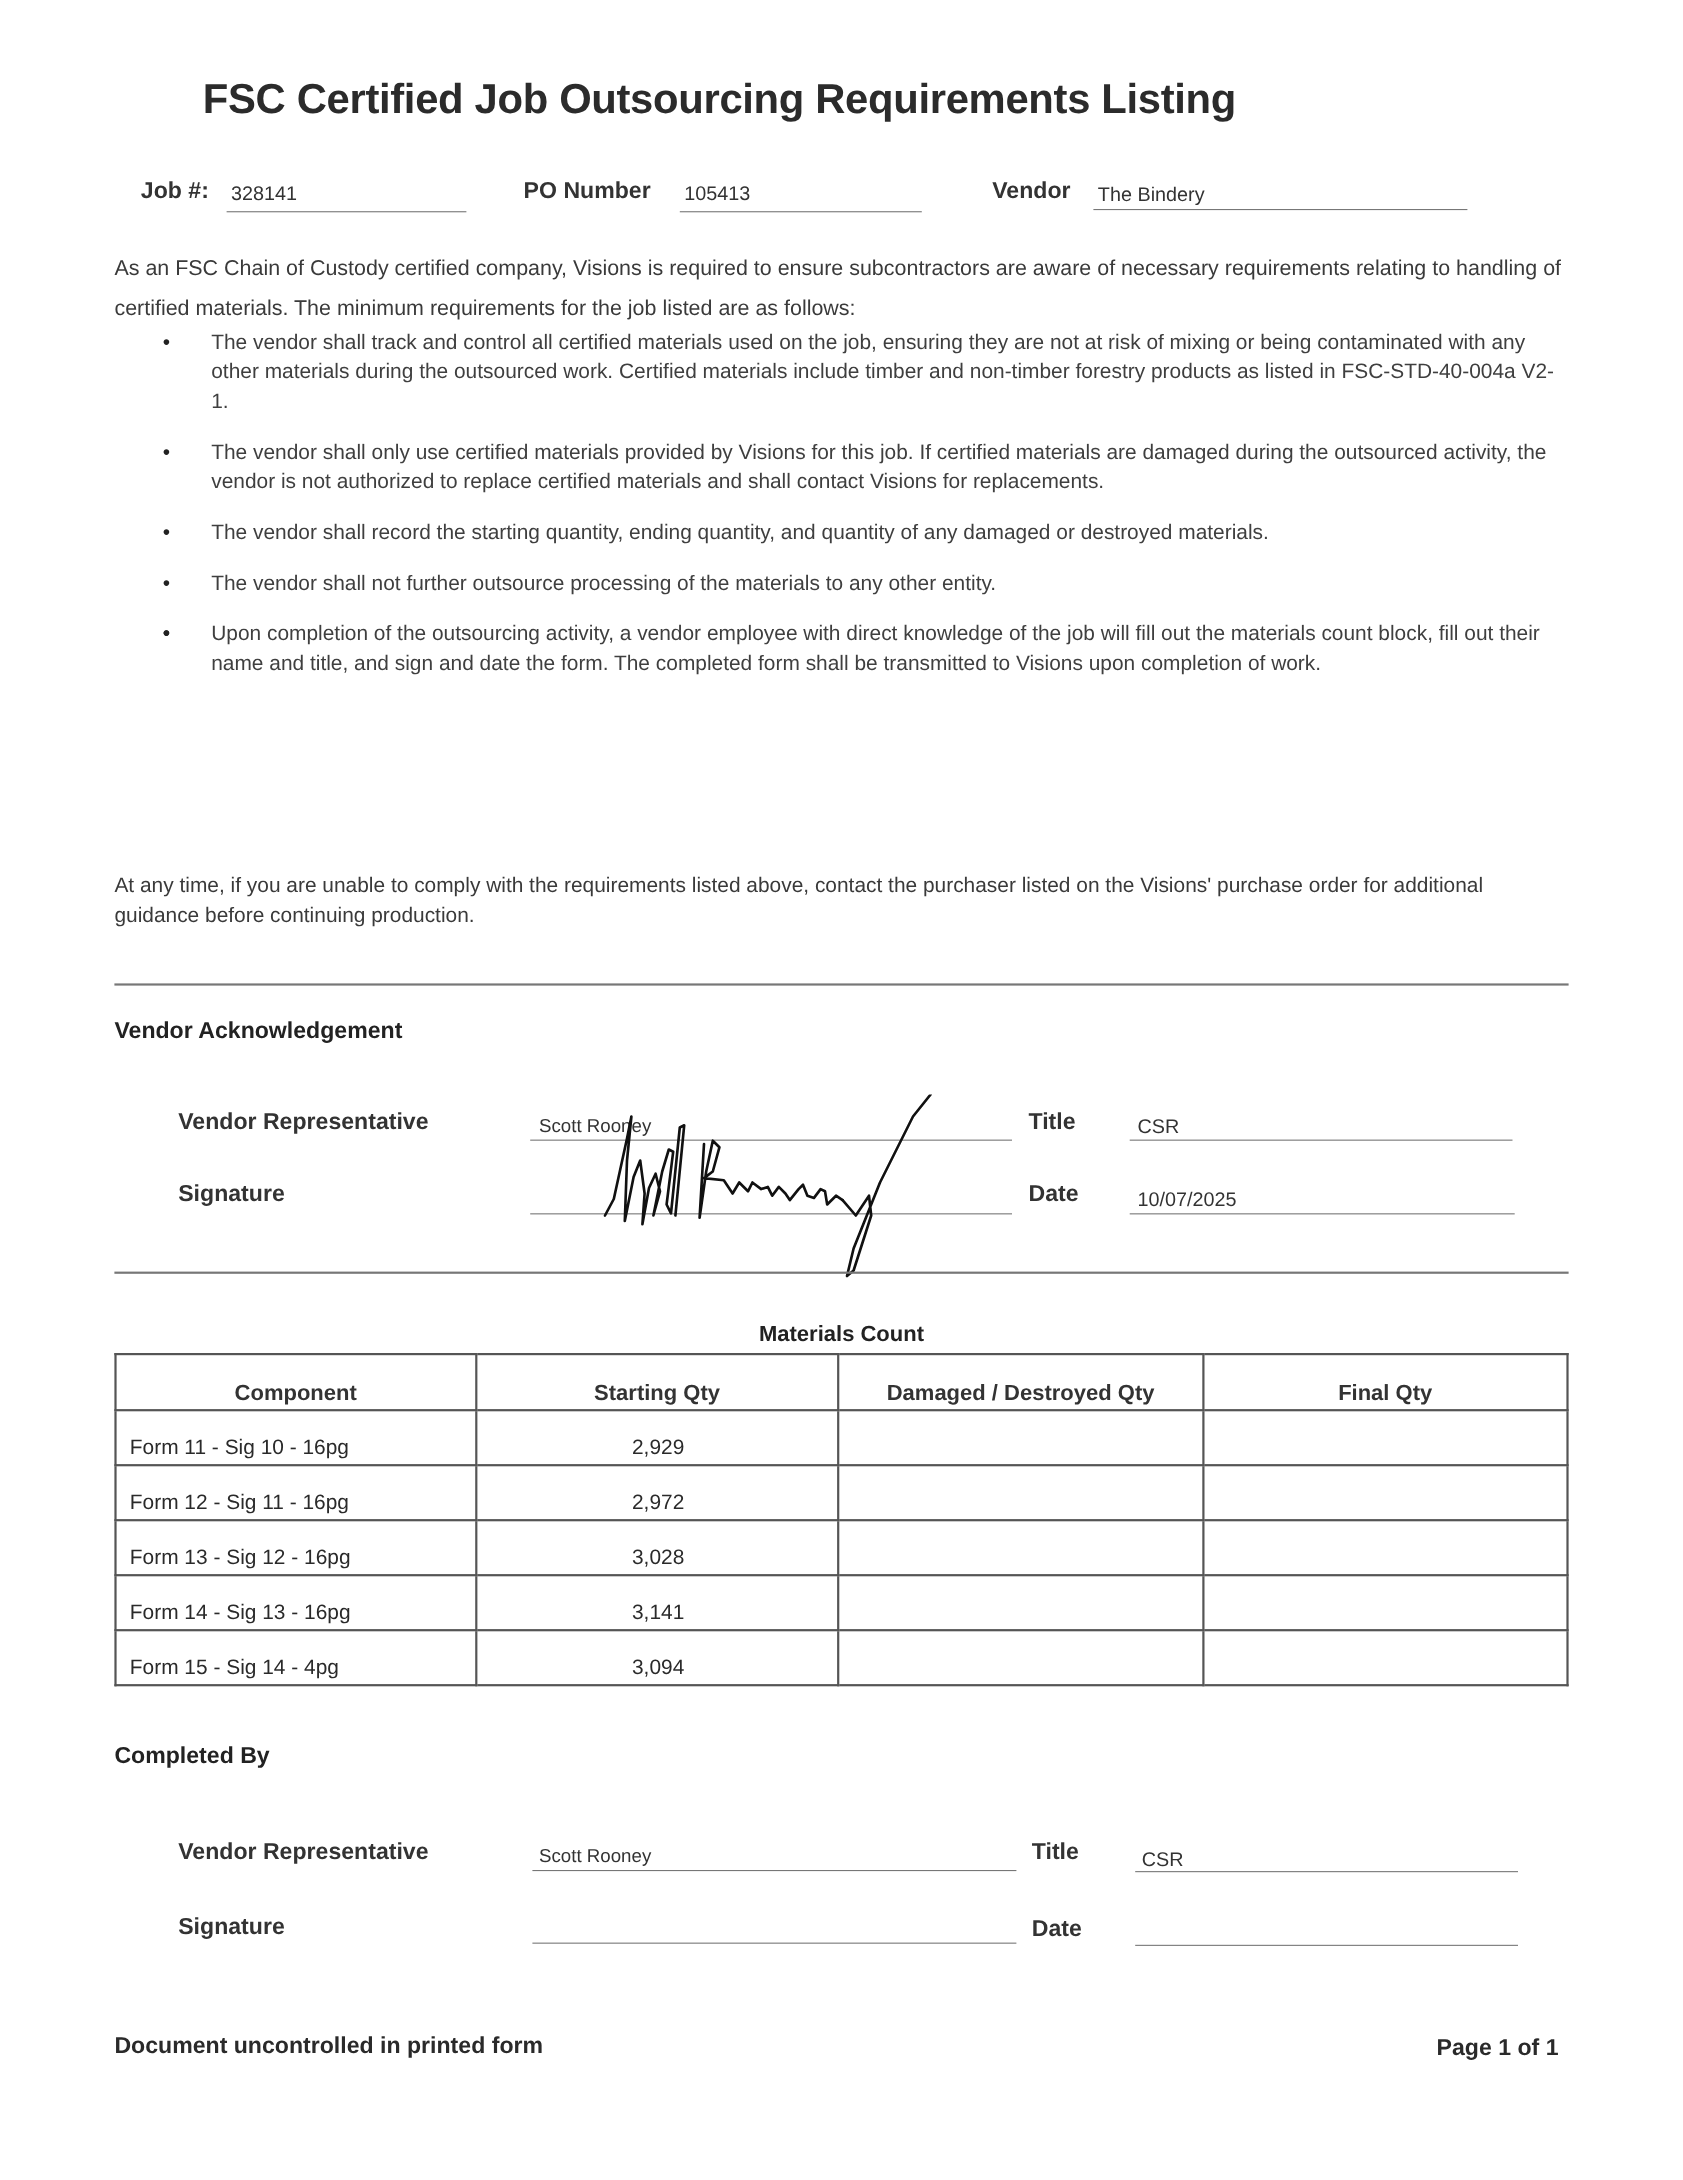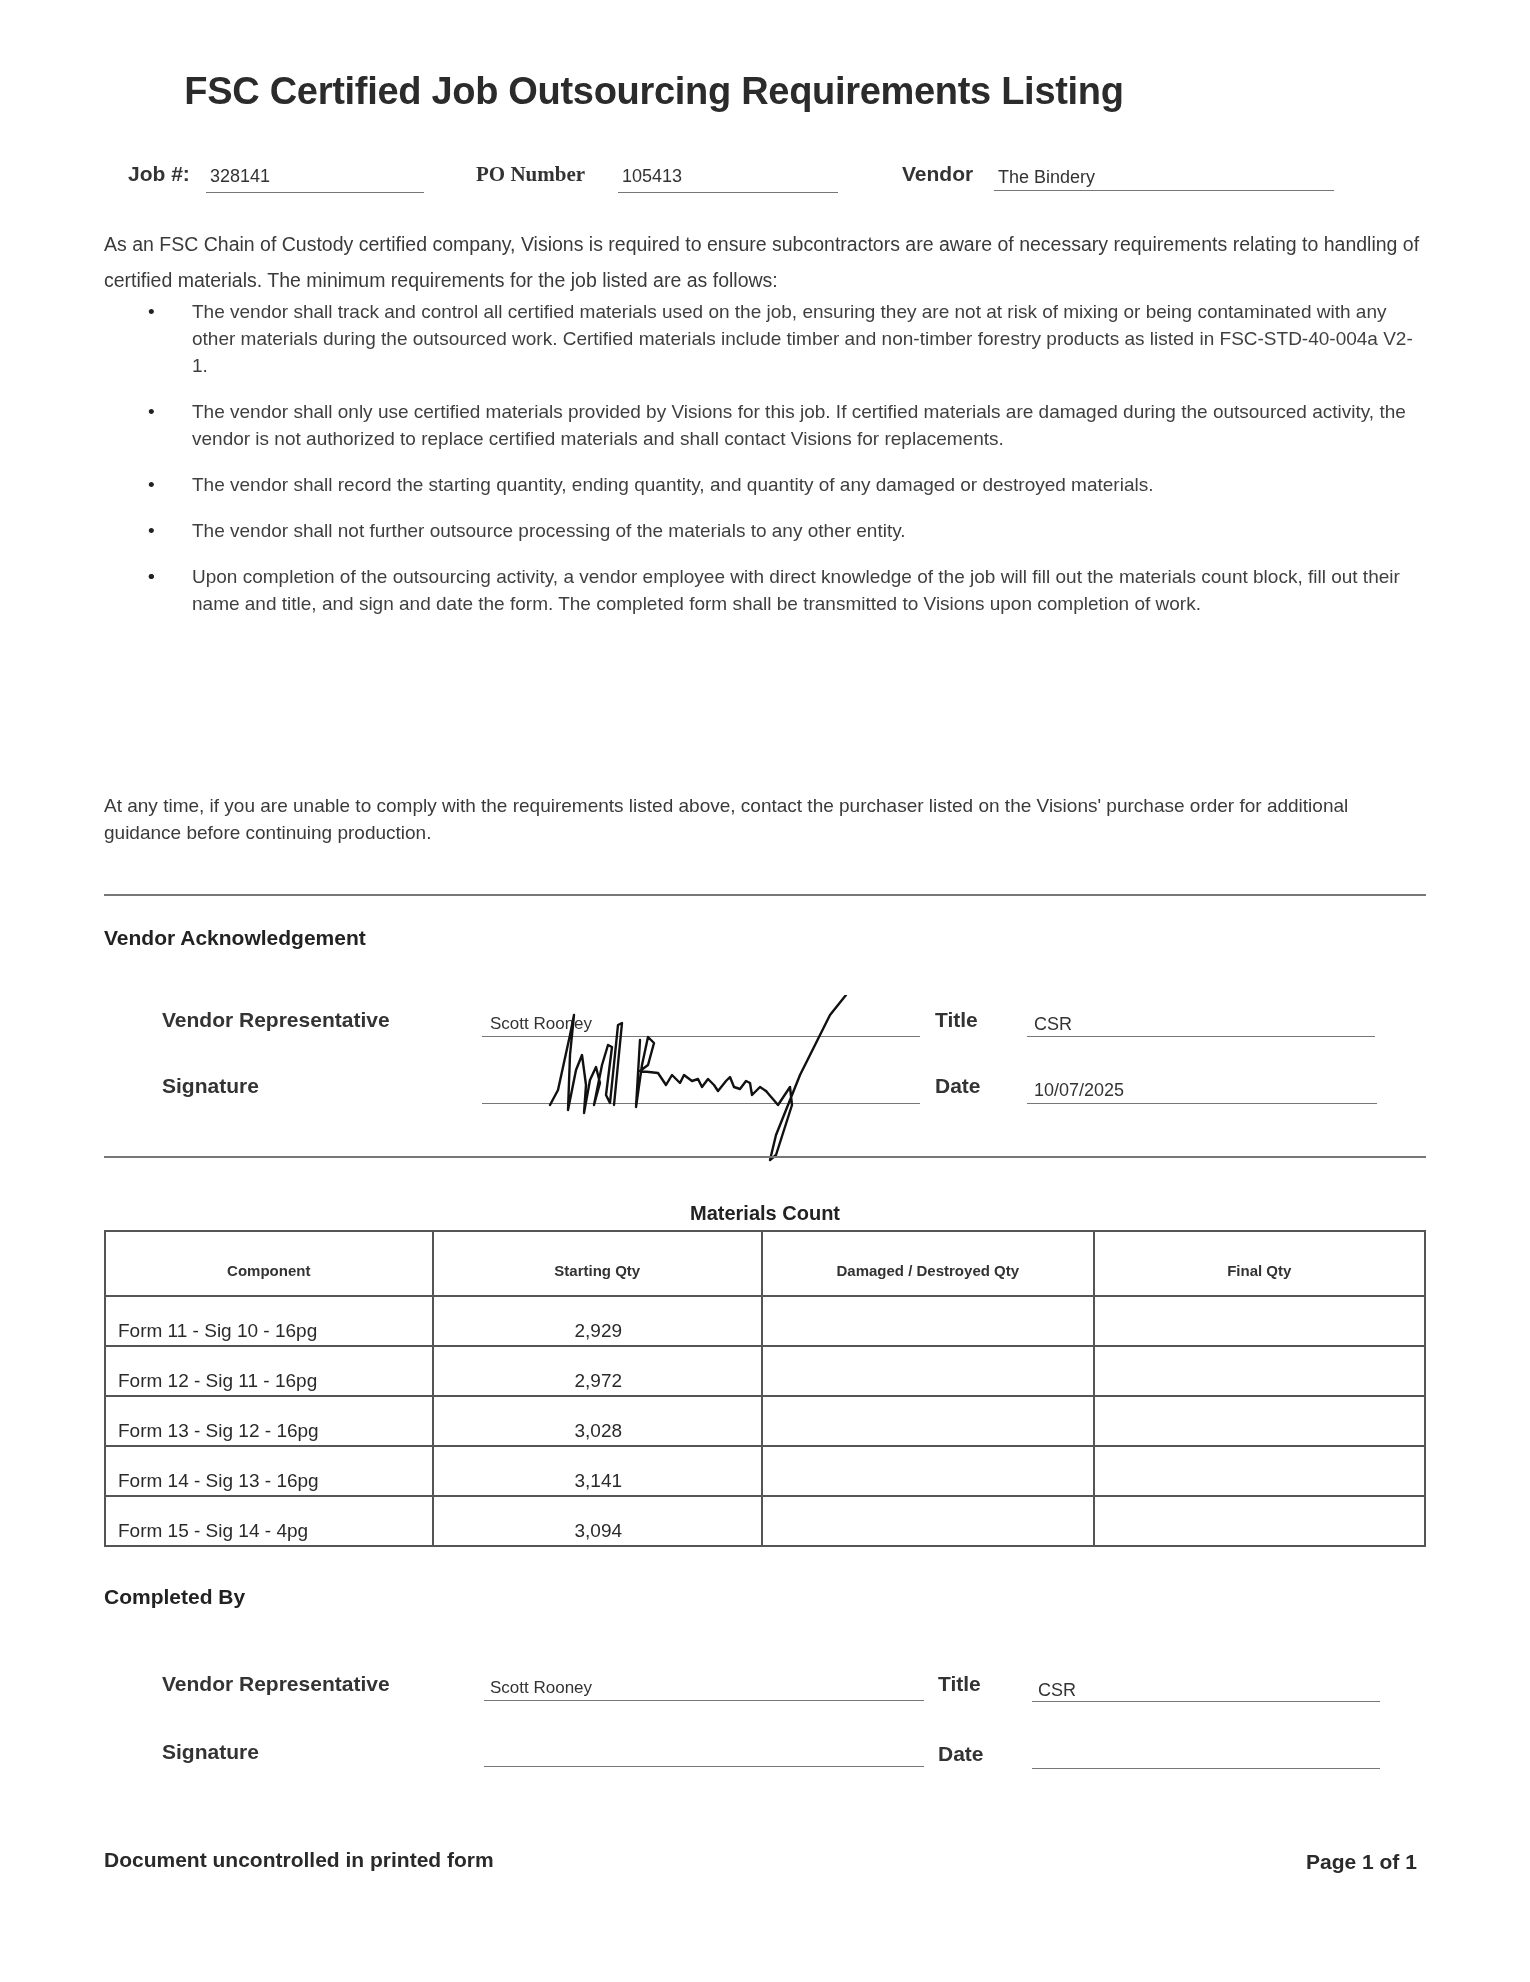--- a/index.html
+++ b/index.html
@@ -13,35 +13,35 @@
   .uline { border-bottom: 1.5px solid #777; height: 0; }
   .para { left: 104px; width: 1330px; font-size: 19.5px; line-height: 36px; color: #3a3a3a; }
   ul.reqs { position: absolute; left: 140px; top: 298px; width: 1280px; margin: 0; padding: 0; list-style: none; }
   ul.reqs li { position: relative; padding-left: 52px; font-size: 19px; line-height: 27px; color: #3f3f3f; margin-bottom: 19px; }
   ul.reqs li .bullet { position: absolute; left: 8px; top: 0; font-size: 19px; color: #222; }
   .rule { left: 104px; width: 1322px; height: 0; border-top: 2.5px solid #777; }
   .sec { font-weight: bold; font-size: 21px; color: #222; }
   .sig-svg { left: 530px; top: 995px; }
   table.mc { position: absolute; left: 104px; top: 1230px; width: 1322px; border-collapse: collapse; }
   table.mc th, table.mc td { border: 2px solid #555; font-size: 19px; color: #2a2a2a; }
-  table.mc th { height: 46px; font-weight: bold; font-size: 15px; color: #333; text-align: center; vertical-align: bottom; padding-bottom: 16px; }
+  table.mc th { height: 46px; font-weight: bold; font-size: 20px; color: #333; text-align: center; vertical-align: bottom; padding-bottom: 2px; }
   table.mc td { height: 45px; vertical-align: bottom; padding: 0 10px 3px 12px; margin-top: 48px; }
   table.mc td.num { text-align: center; }
   .footer { font-weight: bold; font-size: 21px; color: #2a2a2a; }
 </style>
 </head>
 <body>
 
 <div class="abs title">FSC Certified Job Outsourcing Requirements Listing</div>
 
 <div class="abs lbl" style="left:128px; top:162px;">Job #:</div>
 <div class="abs val" style="left:210px; top:166px;">328141</div>
 <div class="abs uline" style="left:206px; top:192px; width:218px;"></div>
 
-<div class="abs lbl" style="left:476px; top:162px;font-family:Liberation Serif, serif;">PO Number</div>
+<div class="abs lbl" style="left:476px; top:162px;">PO Number</div>
 <div class="abs val" style="left:622px; top:166px;">105413</div>
 <div class="abs uline" style="left:618px; top:192px; width:220px;"></div>
 
 <div class="abs lbl" style="left:902px; top:162px;">Vendor</div>
 <div class="abs val" style="left:998px; top:167px;">The Bindery</div>
 <div class="abs uline" style="left:994px; top:190px; width:340px;"></div>
 
 <div class="abs para" style="top:226px;">As an FSC Chain of Custody certified company, Visions is required to ensure subcontractors are aware of necessary requirements relating to handling of certified materials.  The minimum requirements for the job listed are as follows:</div>
 
 <ul class="reqs">

